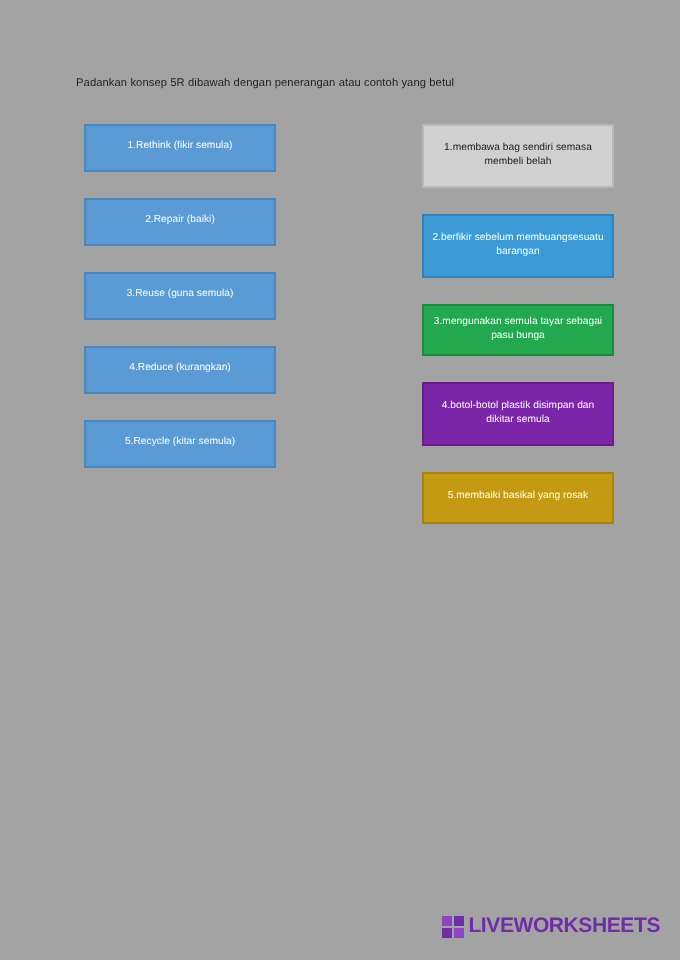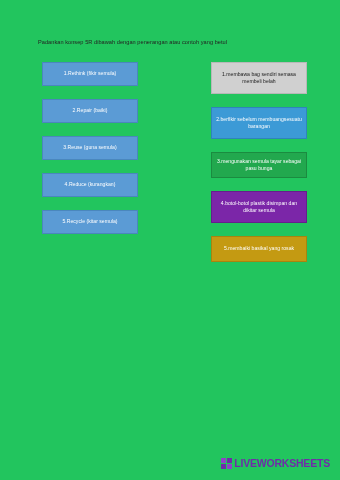--- a/index.html
+++ b/index.html
@@ -14,21 +14,21 @@
     overflow: hidden;
     position: relative;
   }
 
   .page {
     position: absolute;
     left: 0;
     top: 0;
     width: 340px;
     height: 480px;
-    background: #22c55e;
+    background: #a3a3a3;
   }
 
   .instruction {
     position: absolute;
     left: 38px;
     top: 38px;
     width: 276px;
     font-size: 5.6px;
     line-height: 8px;
     color: #231f20;

